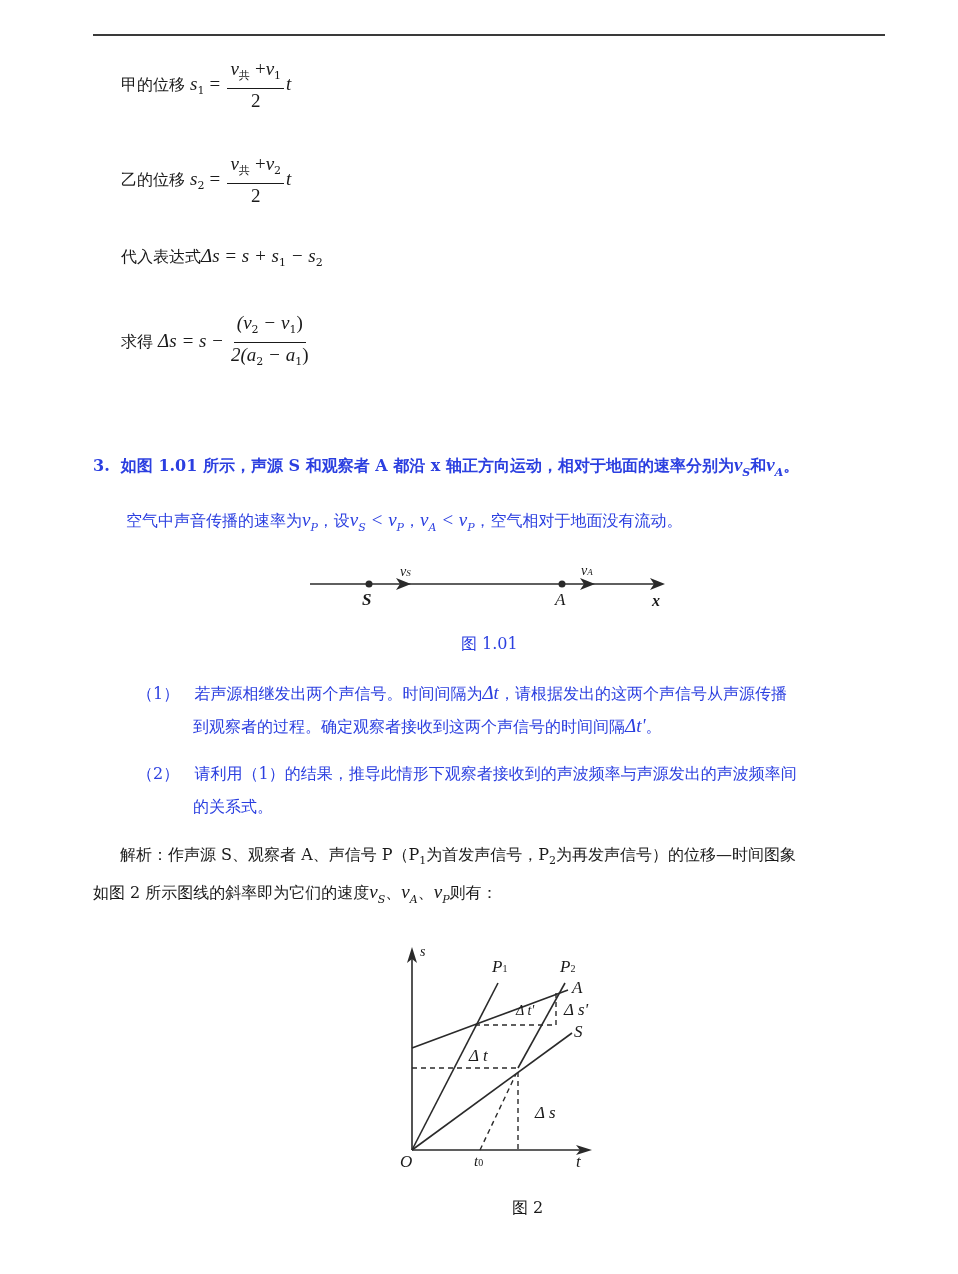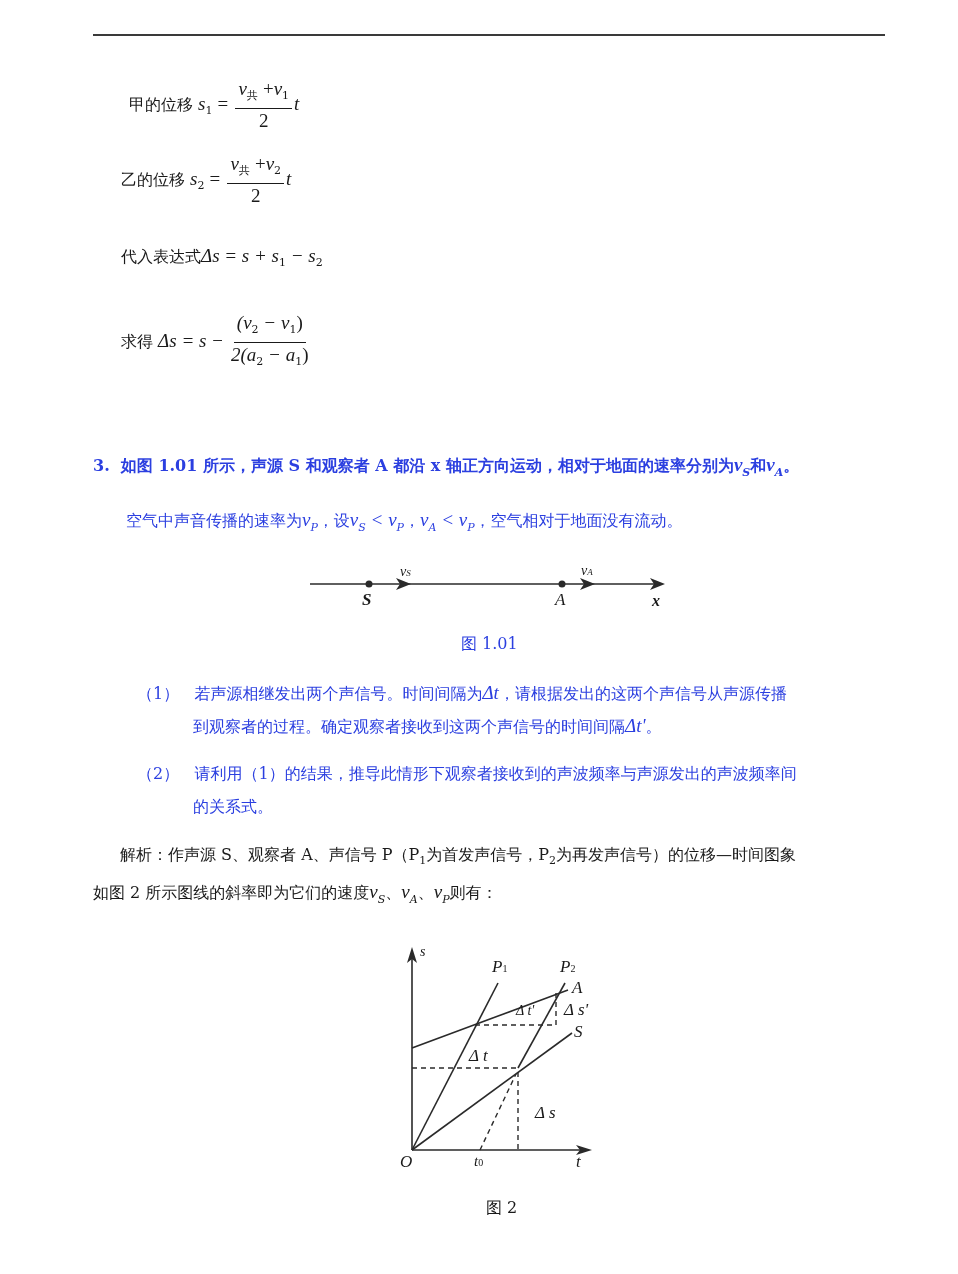--- a/index.html
+++ b/index.html
@@ -19,21 +19,21 @@
     .frac .num { padding: 0 3px 1px; border-bottom: 1px solid #1a1a1a; line-height: 22px; }
     .frac .den { padding-top: 1px; line-height: 22px; }
     .cap { position: absolute; font-size: 16px; }
     svg { position: absolute; }
   </style>
 </head>
 <body>
 
 <div class="rule"></div>
 
-<div class="line" style="left:129px; top:58px;margin-top:20px;">
+<div class="line" style="left:121px; top:58px;">
   <span>甲的位移</span>
   <span class="m">s</span><span class="sub">1</span>
   <span class="mr">=</span>
   <span class="frac">
     <span class="num"><span class="m">v</span><span class="sub">共</span> <span class="mr">+</span><span class="m">v</span><span class="sub">1</span></span>
     <span class="den mr">2</span>
   </span><span class="m">t</span>
 </div>
 
 <div class="line" style="left:121px; top:153px;">
@@ -132,13 +132,13 @@
 <div class="cap m" style="left:474px; top:1153px; font-size:15px;"><span>t</span><span style="font-size:10px; font-style:normal;">0</span></div>
 <div class="cap m" style="left:492px; top:957px; font-size:17px;"><span>P</span><span style="font-size:10px; font-style:normal;">1</span></div>
 <div class="cap m" style="left:560px; top:957px; font-size:17px;"><span>P</span><span style="font-size:10px; font-style:normal;">2</span></div>
 <div class="cap m" style="left:572px; top:978px; font-size:17px;">A</div>
 <div class="cap m" style="left:574px; top:1022px; font-size:17px;">S</div>
 <div class="cap m" style="left:516px; top:1003px; font-size:14px;">Δ t'</div>
 <div class="cap m" style="left:564px; top:1000px; font-size:17px;">Δ s'</div>
 <div class="cap m" style="left:469px; top:1046px; font-size:17px;">Δ t</div>
 <div class="cap m" style="left:535px; top:1103px; font-size:17px;">Δ s</div>
 
-<div class="cap" style="left:486px; top:1198px;text-align:right;">图 2</div>
+<div class="cap" style="left:512px; top:1198px;text-align:right;">图 2</div>
 
 </body></html>

